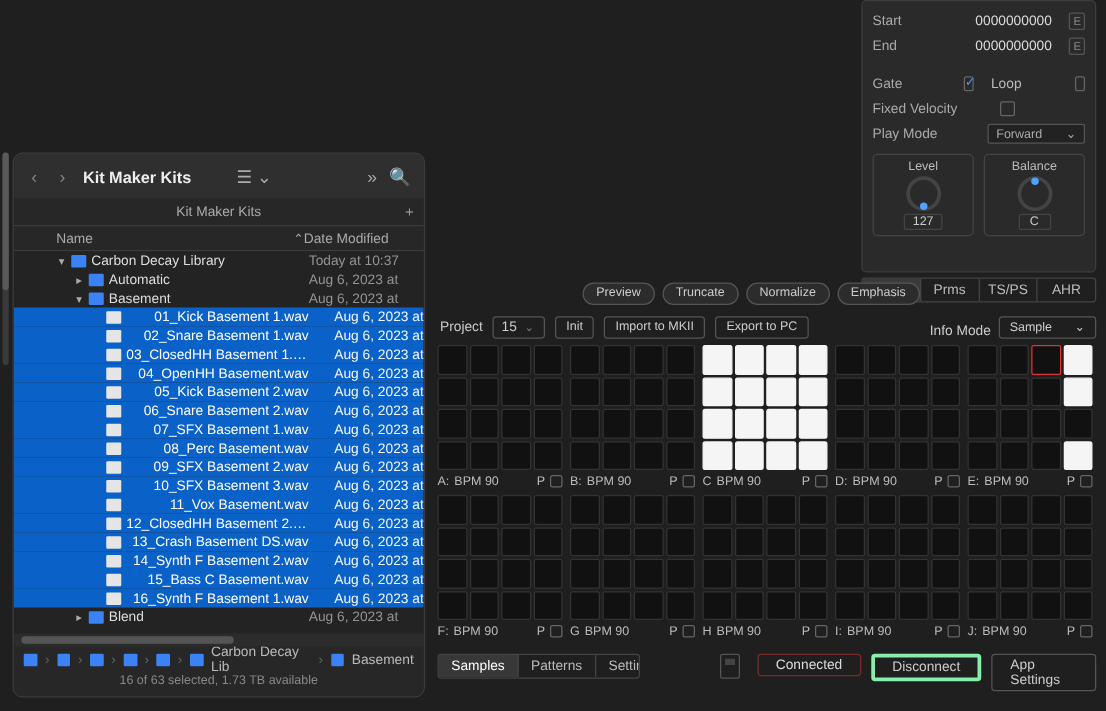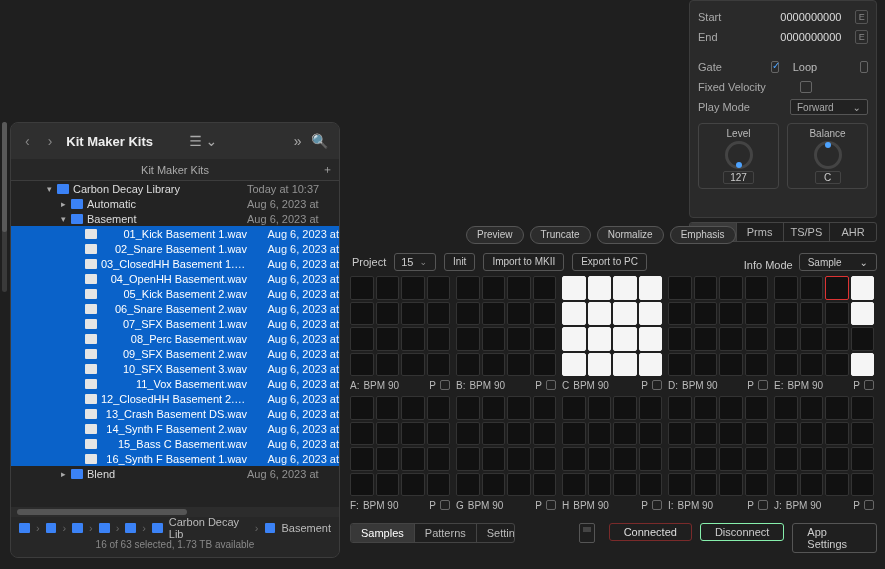--- a/index.html
+++ b/index.html
@@ -117,21 +117,21 @@
 
 
 .bottom { position:absolute; left:350px; right:8px; bottom:18px; height:28px; display:flex; align-items:flex-start; gap:8px; font-size:11px; }
 .seg-tabs { display:flex; border:1px solid #444; border-radius:3px; overflow:hidden; }
 .seg-tabs .seg { padding:3px 10px; font-size:11px; color:#bbb; border-right:1px solid #444; }
 .seg-tabs .seg:last-child { border-right:none; }
 .seg-tabs .seg.active { background:#383838; color:#fff; }
 .dev-icon { width:18px; height:20px; border:1px solid #555; border-radius:2px; margin-left:56px; position:relative; }
 .dev-icon::before { content:""; position:absolute; left:3px; right:3px; top:3px; height:5px; background:#444; }
 .conn { color:#ddd; border:1px solid #7a2a2a; padding:2px 14px; border-radius:3px; font-size:11px; margin-left:6px; }
-.disc { border:1px solid #86efac; padding:2px 14px; border-radius:3px; font-size:11px; color:#ccc; }
+.disc { border:3px solid #86efac; padding:2px 14px; border-radius:3px; font-size:11px; color:#ccc; }
 .appset { margin-left:auto; border:1px solid #555; padding:2px 14px; border-radius:3px; font-size:11px; color:#ccc; }
 
 
 .left-scroll { position:absolute; left:2px; top:122px; width:5px; height:170px; background:#3a3a3a; border-radius:3px; }
 .left-scroll-thumb { position:absolute; top:0; width:5px; height:110px; background:#5a5a5a; border-radius:3px; }
 </style>
 </head>
 <body>
 
 <div class="app">
@@ -504,20 +504,25 @@
     <span class="f-title">Kit Maker Kits</span>
     <span class="f-tool">☰ ⌄</span>
     <span style="flex:0.5"></span>
     <span class="f-tool">»</span>
     <span class="f-tool">🔍</span>
   </div>
   <div class="finder-sub">
     <span>Kit Maker Kits</span>
     <span class="f-add">＋</span>
   </div>
+  <div class="finder-header">
+    <span class="fh-name">Name</span>
+    <span class="fh-sort">⌃</span>
+    <span class="fh-date">Date Modified</span>
+  </div>
   <div class="finder-body" id="finder-body">
       <div class="f-row folder">
         <span class="f-indent0"></span>
         <span class="f-disclose">▾</span>
         <span class="f-icon folder"></span>
         <span class="f-name">Carbon Decay Library</span>
         <span class="f-date">Today at 10:37</span>
       </div>
       <div class="f-row folder">
         <span class="f-indent1"></span>

